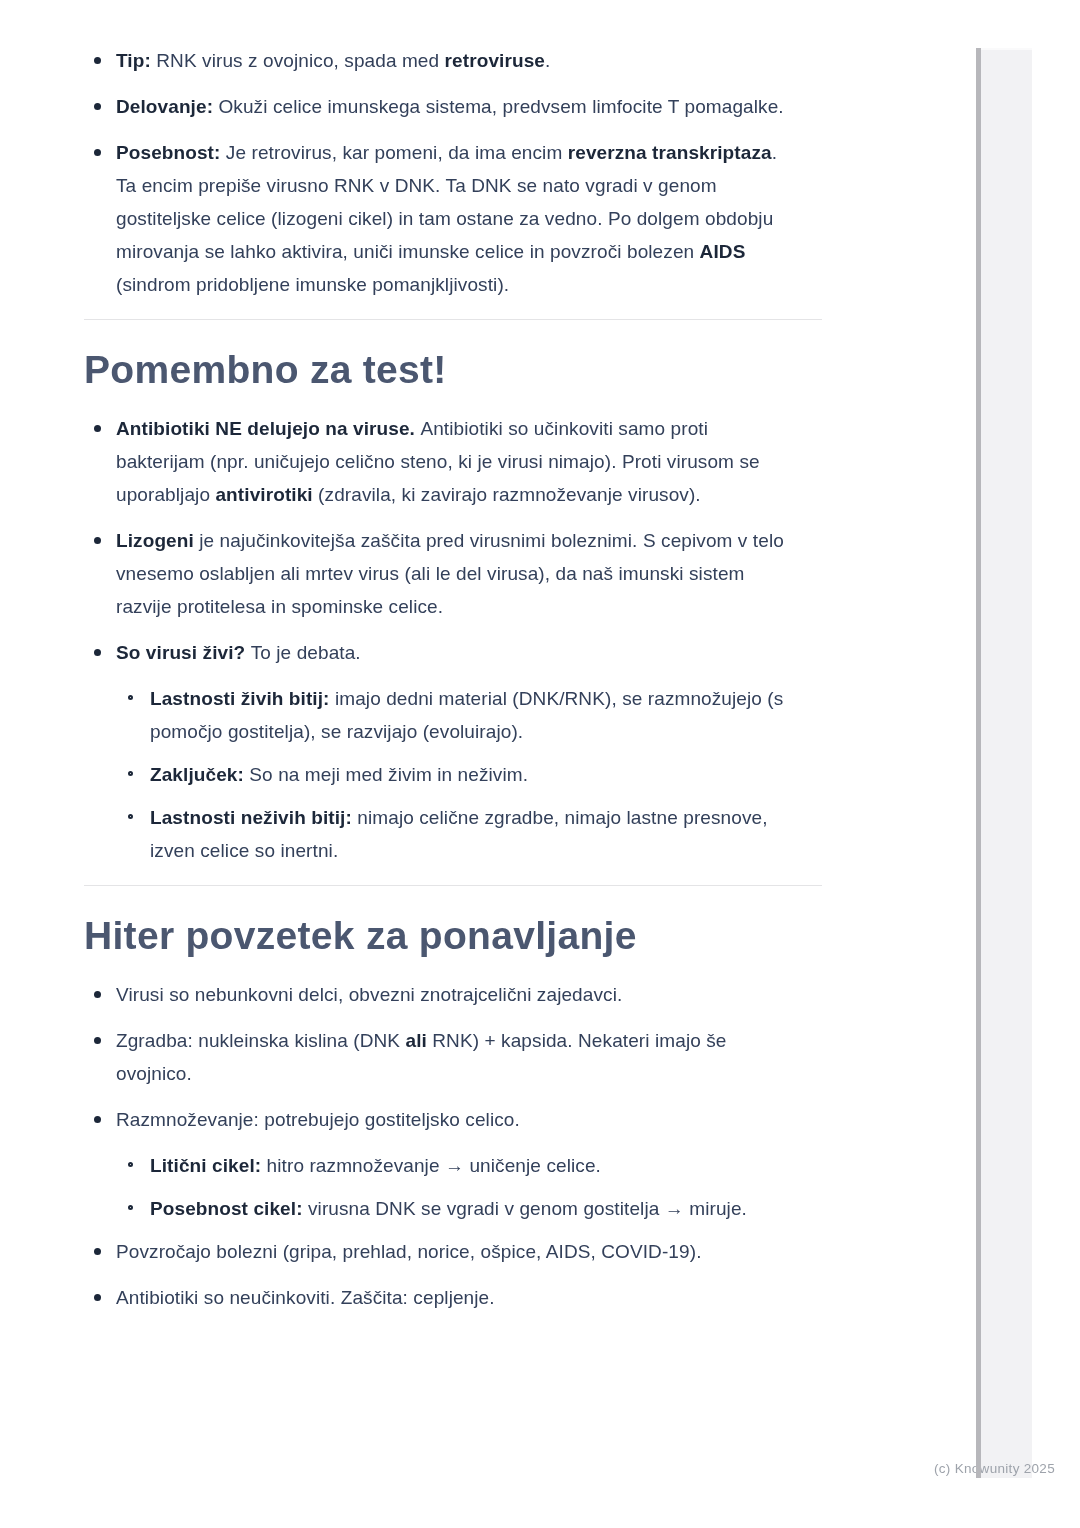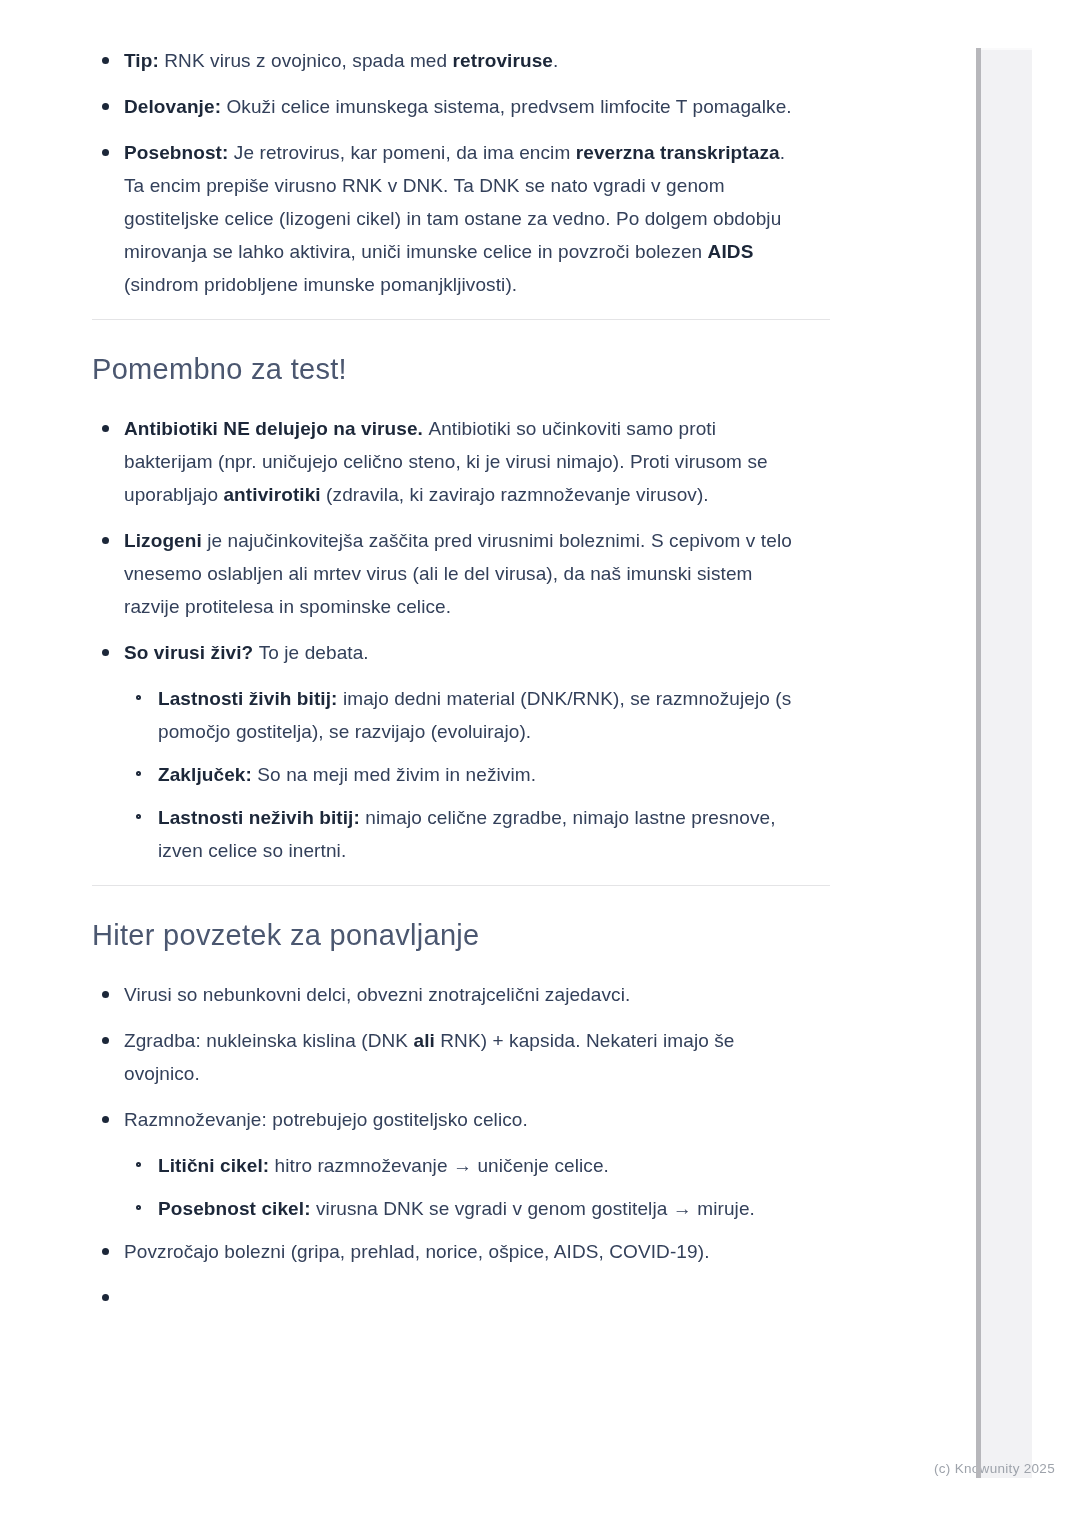--- a/index.html
+++ b/index.html
@@ -14,35 +14,35 @@
   }
   *{box-sizing:border-box;}
   html,body{margin:0;padding:0;}
   body{
     width:1080px;height:1528px;position:relative;overflow:hidden;
     background:var(--page-bg);
     font-family:"Liberation Sans", sans-serif;
     color:var(--body);
   }
   .content{
-    position:absolute;left:92px;top:44px;width:740px;
+    position:absolute;left:84px;top:44px;width:740px;
   }
   .list{list-style:none;margin:0 0 0 0;padding:0;}
   .item{
     position:relative;padding-left:32px;margin:0 0 13px 0;
     font-size:19px;line-height:33px;letter-spacing:.1px;
     max-width:706px;color:var(--body);
   }
   .item.lvl2{margin-left:34px;margin-bottom:10px;max-width:672px;}
   .marker{position:absolute;left:10px;top:13px;width:7px;height:7px;border-radius:50%;}
   .m1{background:var(--bold);}
   .m2{background:transparent;border:2px solid var(--bold);width:5px;height:5px;top:13px;}
   .item strong{color:var(--bold);font-weight:700;}
   .heading{
-    font-size:29px;line-height:33px;font-weight:400;color:var(--heading);
+    font-size:39px;line-height:33px;font-weight:700;color:var(--heading);
     letter-spacing:.3px;margin:33px 0 26px 0;
   }
   .divider{height:1px;background:var(--divider);margin:18px 0 0 0;width:738px;}
   .side-panel{
     position:absolute;left:976px;top:48px;width:56px;height:1430px;
     background:var(--panel-bg);z-index:1;
     border-top:2px solid #fafafb;
   }
   .side-thumb{
     position:absolute;left:976px;top:48px;width:5px;height:1430px;
@@ -75,19 +75,19 @@
     </ul>
     <div class="divider"></div>
     <h2 class="heading">Hiter povzetek za ponavljanje</h2>
     <ul class="list">
       <li class="item lvl1"><span class="marker m1"></span><span><span>Virusi so nebunkovni delci, obvezni znotrajcelični zajedavci.</span></span></li>
       <li class="item lvl1"><span class="marker m1"></span><span><span>Zgradba: nukleinska kislina (DNK </span><strong>ali</strong><span> RNK) + kapsida. Nekateri imajo še ovojnico.</span></span></li>
       <li class="item lvl1"><span class="marker m1"></span><span><span>Razmnoževanje: potrebujejo gostiteljsko celico.</span></span></li>
       <li class="item lvl2"><span class="marker m2"></span><span><strong>Litični cikel: </strong><span>hitro razmnoževanje → uničenje celice.</span></span></li>
       <li class="item lvl2"><span class="marker m2"></span><span><strong>Posebnost cikel: </strong><span>virusna DNK se vgradi v genom gostitelja → miruje.</span></span></li>
       <li class="item lvl1"><span class="marker m1"></span><span><span>Povzročajo bolezni (gripa, prehlad, norice, ošpice, AIDS, COVID-19).</span></span></li>
-      <li class="item lvl1"><span class="marker m1"></span></li>
+      <li class="item lvl1"><span class="marker m1"></span><span><span>Antibiotiki so neučinkoviti. Zaščita: cepljenje.</span></span></li>
     </ul>
   </div>
 
 <div class="side-panel"></div>
 <div class="side-thumb"></div>
 <div class="watermark">(c) Knowunity 2025</div>
 
 </body></html>

